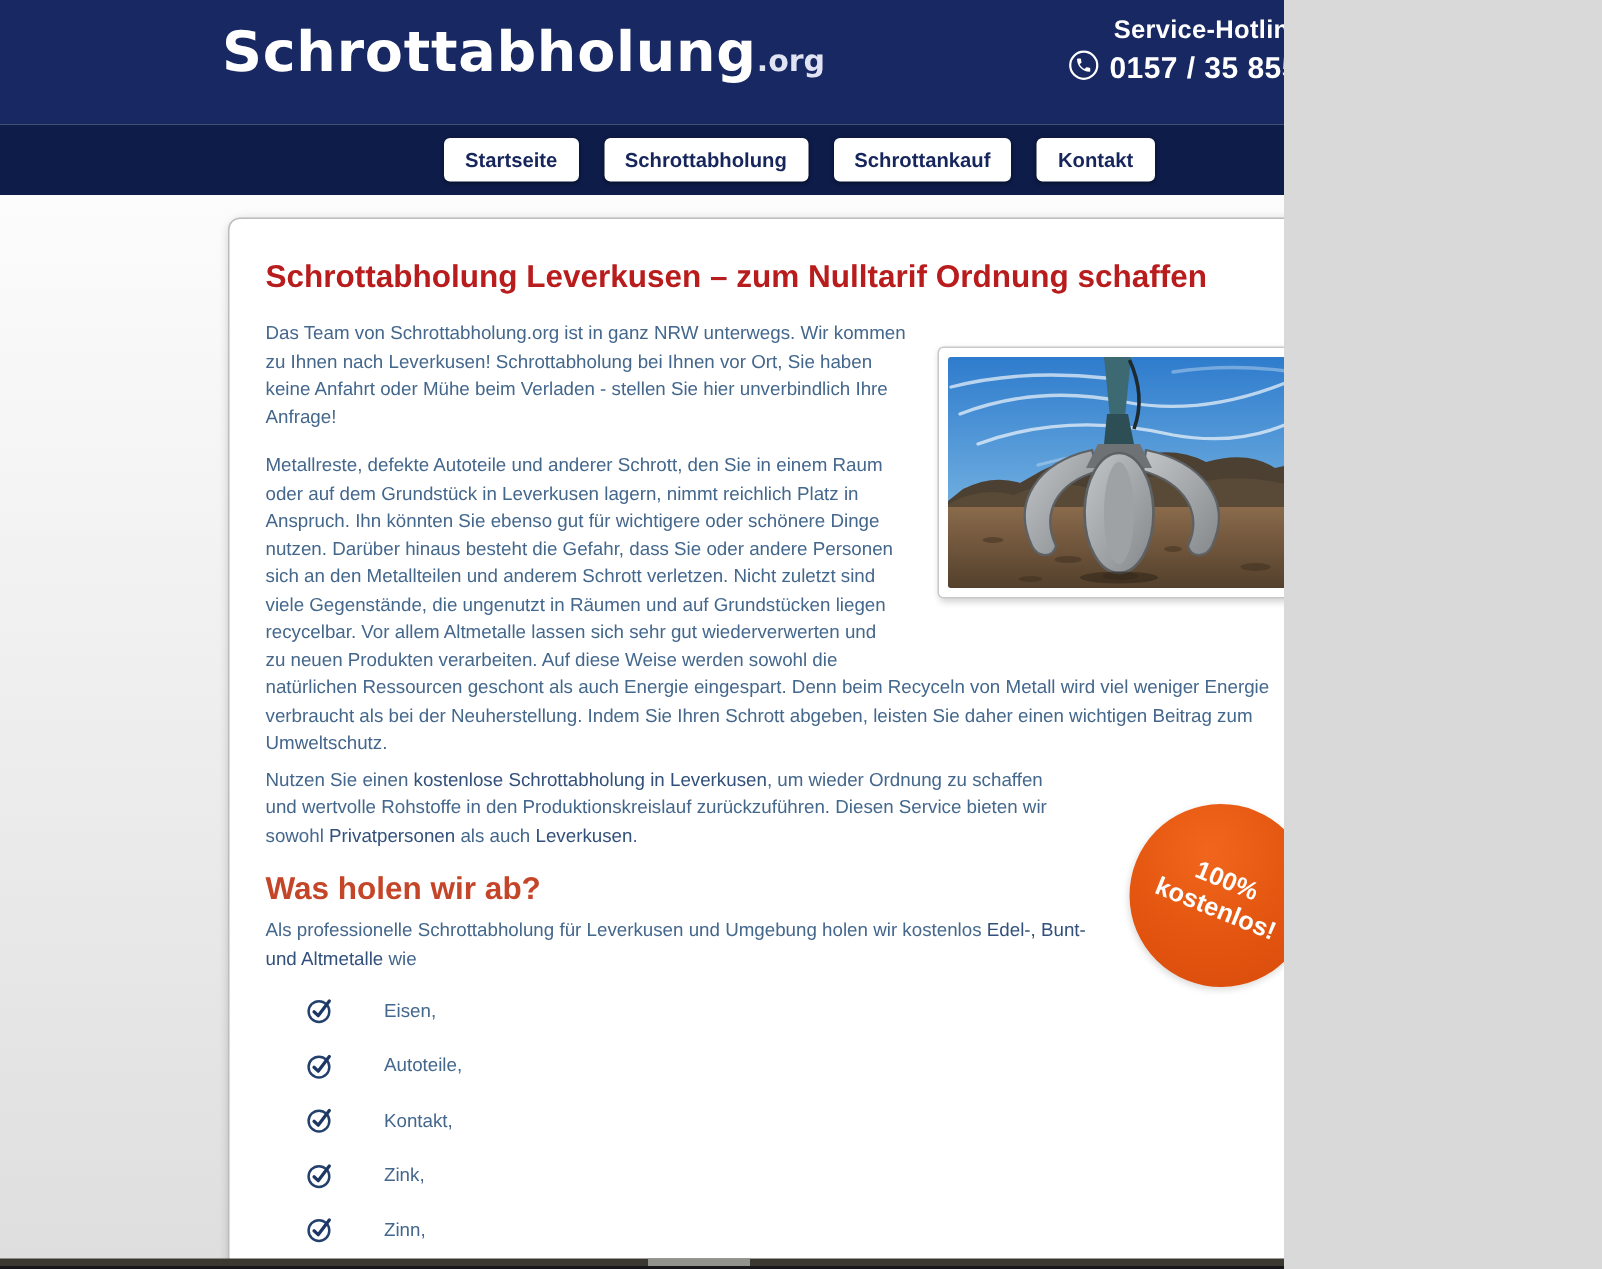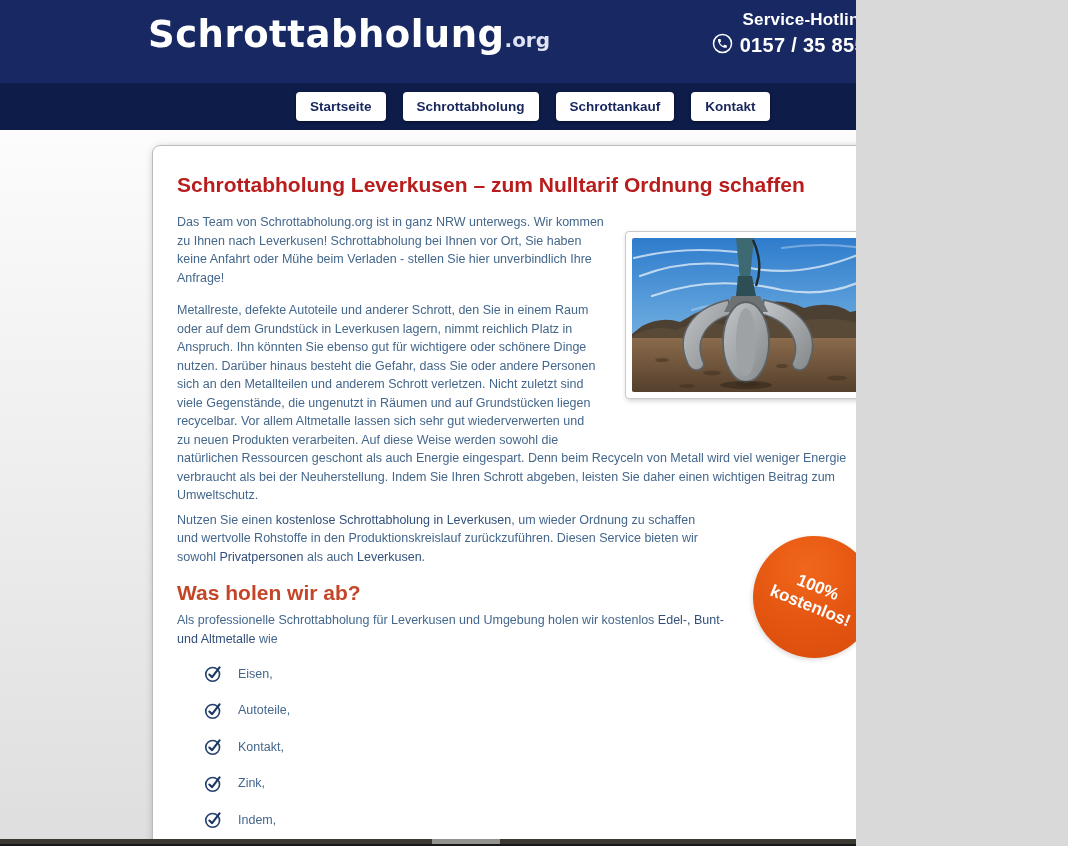--- a/index.html
+++ b/index.html
@@ -45,21 +45,21 @@
   #p4 { margin-bottom:16px; }
 
   
   .photo-frame { position:absolute; left:472px; top:85px; width:250px; height:168px;
                  background:#fff; border:1px solid #c9c9c9; border-radius:4px; padding:6px;
                  box-shadow:1px 2px 5px rgba(0,0,0,0.18); }
   .photo-frame svg { display:block; border-radius:2px; }
 
   
   ul.metal-list { list-style:none; margin-left:27px; }
-  ul.metal-list li { display:flex; align-items:center; gap:15px; height:19px; margin-bottom:17.5px;
+  ul.metal-list li { display:flex; align-items:center; gap:33px; height:19px; margin-bottom:17.5px;
                      font-size:12.5px; color:#44678c; }
   ul.metal-list li svg { flex:0 0 auto; }
 
   
   .badge { position:absolute; left:600px; top:390px; width:122px; height:122px; border-radius:50%;
            background:radial-gradient(circle at 35% 30%, #f1661c 0%, #e2540f 55%, #d84a0b 100%);
            display:flex; align-items:center; justify-content:center;
            transform:rotate(22deg); box-shadow:0 2px 5px rgba(0,0,0,0.15); }
   .badge .txt { text-align:center; color:#fff; font-weight:bold; font-size:17px; line-height:20px;
                 font-family:"Liberation Sans",sans-serif; }
@@ -208,21 +208,21 @@
             <circle cx="10" cy="12" r="8" fill="none" stroke="#24416e" stroke-width="1.9"></circle>
             <path d="M6.2 12.2 L9.4 15.2 L18 3.8" fill="none" stroke="#1c3764" stroke-width="2.5" stroke-linecap="round" stroke-linejoin="round"></path>
           </svg>
         <span>Zink,</span>
       </li>
       <li>
         <svg width="19" height="19" viewBox="0 0 22 22">
             <circle cx="10" cy="12" r="8" fill="none" stroke="#24416e" stroke-width="1.9"></circle>
             <path d="M6.2 12.2 L9.4 15.2 L18 3.8" fill="none" stroke="#1c3764" stroke-width="2.5" stroke-linecap="round" stroke-linejoin="round"></path>
           </svg>
-        <span>Indem,</span>
+        <span>Zinn,</span>
       </li>
 
     </ul>
 
     <div class="badge">
       <div class="txt">
         <div>100%</div>
         <div>kostenlos!</div>
       </div>
     </div>

